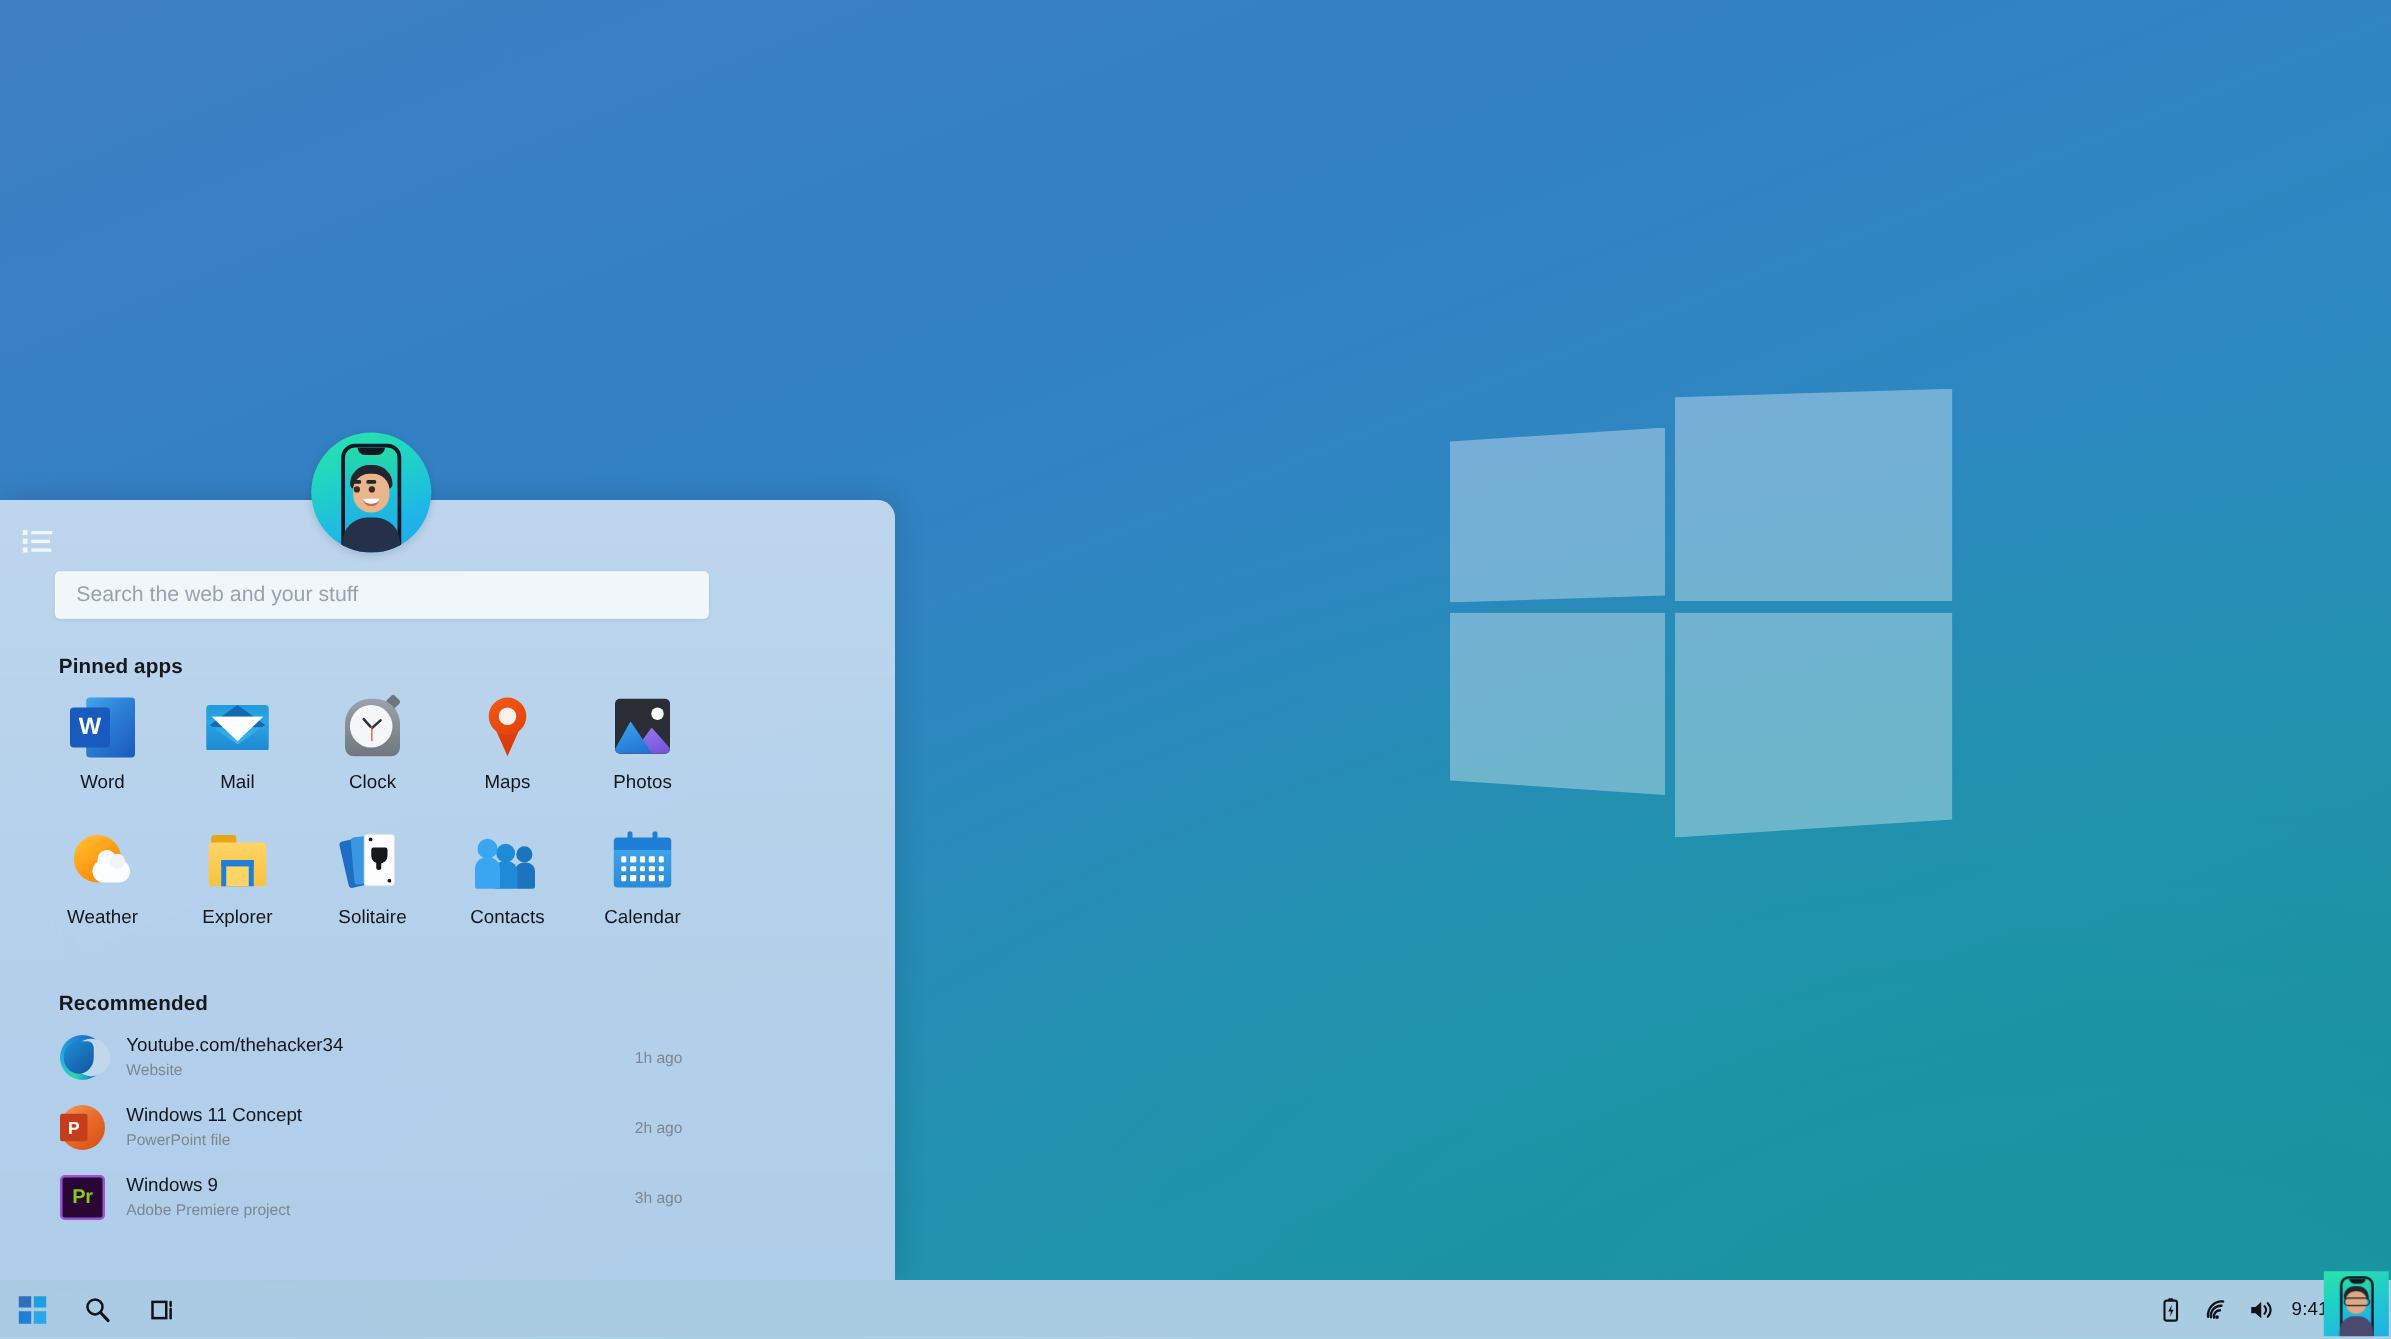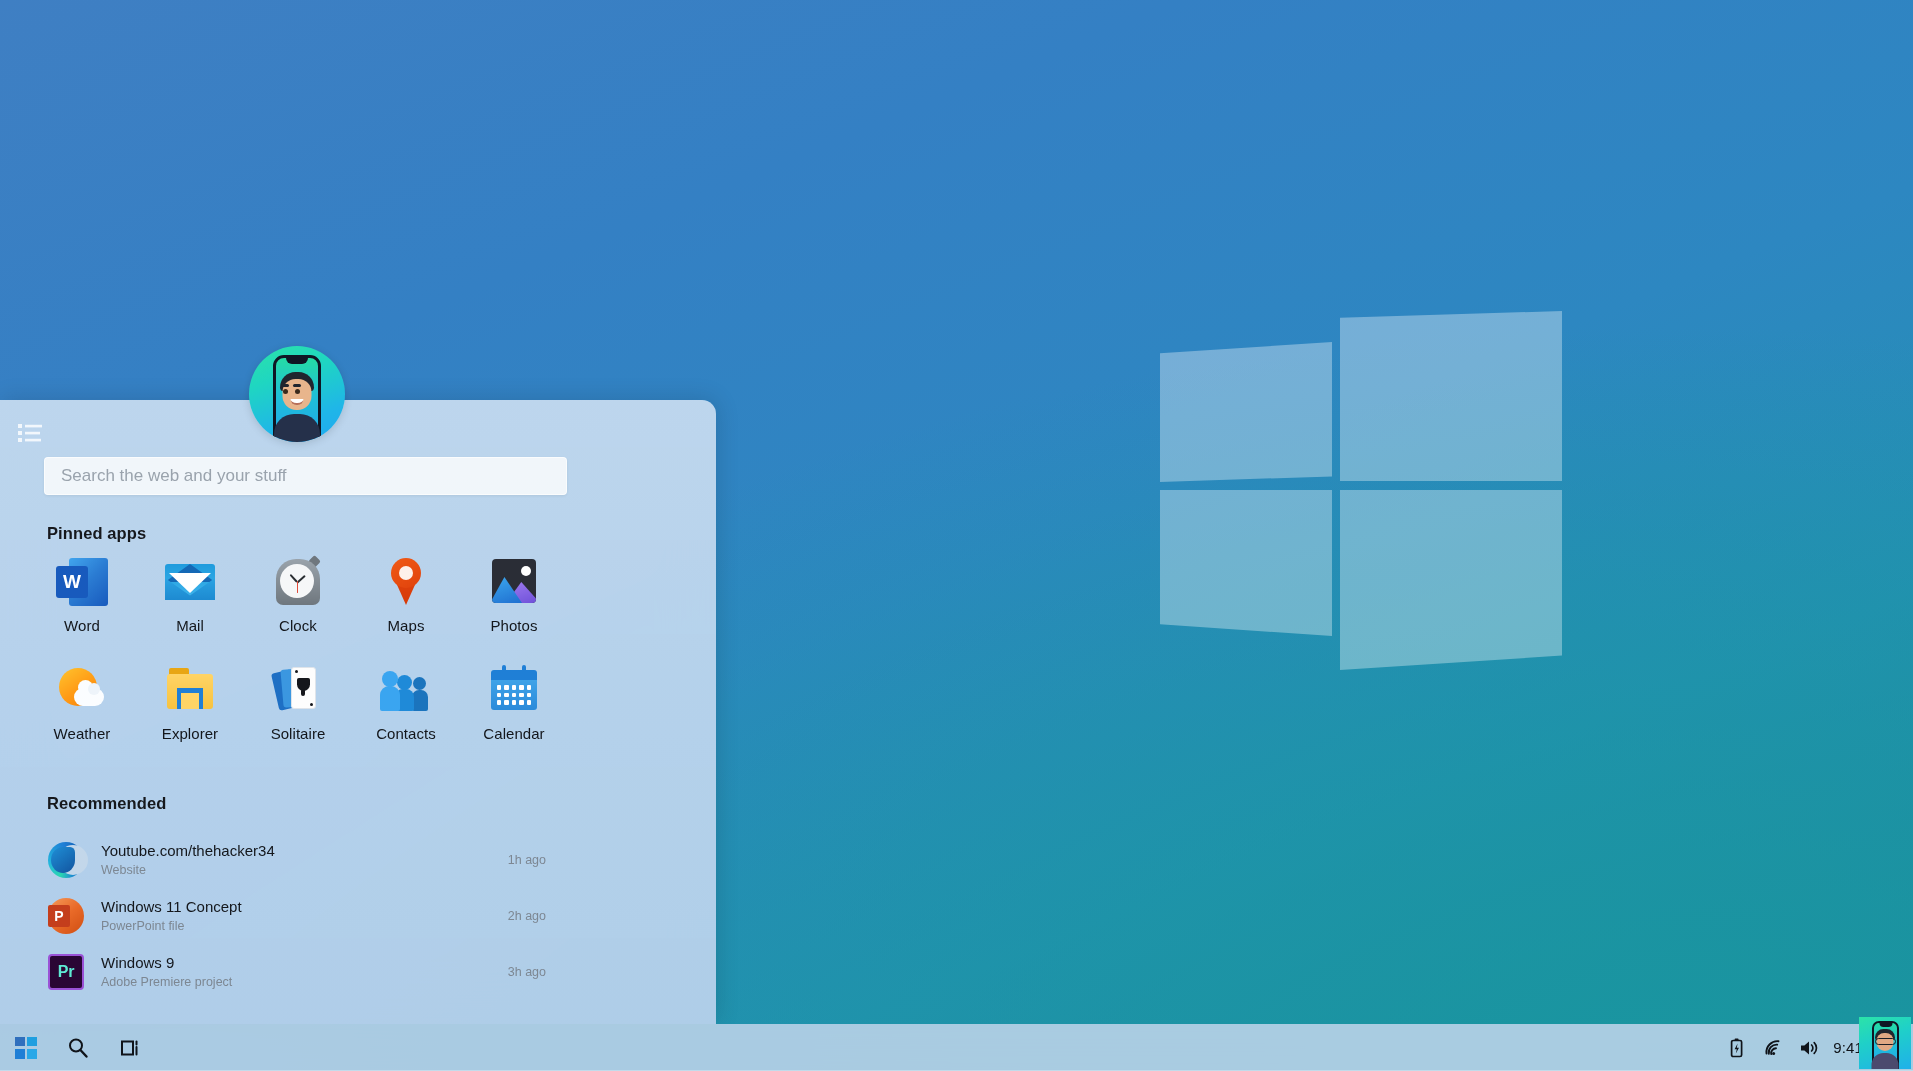--- a/index.html
+++ b/index.html
@@ -239,21 +239,21 @@
     background:#1f7fd6; border-radius:3px 3px 0 0; }
   .ic-calendar .ring{ position:absolute; top:1px; width:4px; height:8px; background:#1f7fd6; border-radius:2px; }
   .ic-calendar .rA{ left:14px; } .ic-calendar .rB{ left:34px; }
   .ic-calendar .grid{ position:absolute; left:3px; top:16px; width:46px; height:30px;
     background:linear-gradient(180deg,#3fa3e8 0%, #2a8ada 100%); border-radius:0 0 3px 3px;
     display:grid; grid-template-columns:repeat(5,1fr); grid-template-rows:repeat(3,1fr);
     padding:5px 6px; gap:3px; }
   .ic-calendar .grid i{ background:#ffffff; border-radius:1px; display:block; }
 
   
-  #recommended-list{ position:absolute; left:40px; top:432px; width:520px; }
+  #recommended-list{ position:absolute; left:40px; top:418px; width:520px; }
   .rec-item{
     display:flex; align-items:center; height:56px; padding:0 8px;
     border-radius:5px; cursor:pointer;
   }
   .rec-icon{ width:36px; height:36px; position:relative; flex:0 0 36px; }
   .rec-text{ margin-left:17px; flex:1; min-width:0; }
   .rec-title{ font-size:15px; color:#14171c; line-height:1.25; }
   .rec-sub{ font-size:12.5px; color:#7d8792; margin-top:2px; line-height:1.2; }
   .rec-time{ font-size:12.5px; color:#7d8792; flex:0 0 auto; padding-right:6px; }
 
@@ -265,21 +265,21 @@
     border-radius:50% 20% 50% 50%; background:linear-gradient(140deg,#1f8fd6 0%,#12549f 100%); }
 
   .ic-ppt .circ{ position:absolute; left:0; top:0; width:36px; height:36px; border-radius:50%;
     background:linear-gradient(140deg,#f59b5c 0%, #e96a28 50%, #d04e13 100%); }
   .ic-ppt .sq{ position:absolute; left:0; top:7px; width:22px; height:22px; background:#c43e1c;
     border-radius:2px; display:flex; align-items:center; justify-content:center;
     color:#fff; font-size:14px; font-weight:bold; }
 
   .ic-pr .box{ position:absolute; inset:0; background:#2a0634; border:2px solid #9a52d6;
     border-radius:4px; display:flex; align-items:center; justify-content:center;
-    color:#5eead4; font-size:16px; font-weight:bold; letter-spacing:-0.3px; }
+    color:#84cc16; font-size:16px; font-weight:bold; letter-spacing:-0.3px; }
 
   
   #taskbar{
     position:absolute; left:0; bottom:0; width:1913px; height:47px;
     background:rgba(181,208,230,0.92);
     backdrop-filter:blur(28px); -webkit-backdrop-filter:blur(28px);
     display:flex; align-items:center;
     box-shadow:0 -1px 0 rgba(255,255,255,0.30) inset;
   }
   .tb-btn{ width:52px; height:47px; display:flex; align-items:center; justify-content:center; cursor:pointer; }

